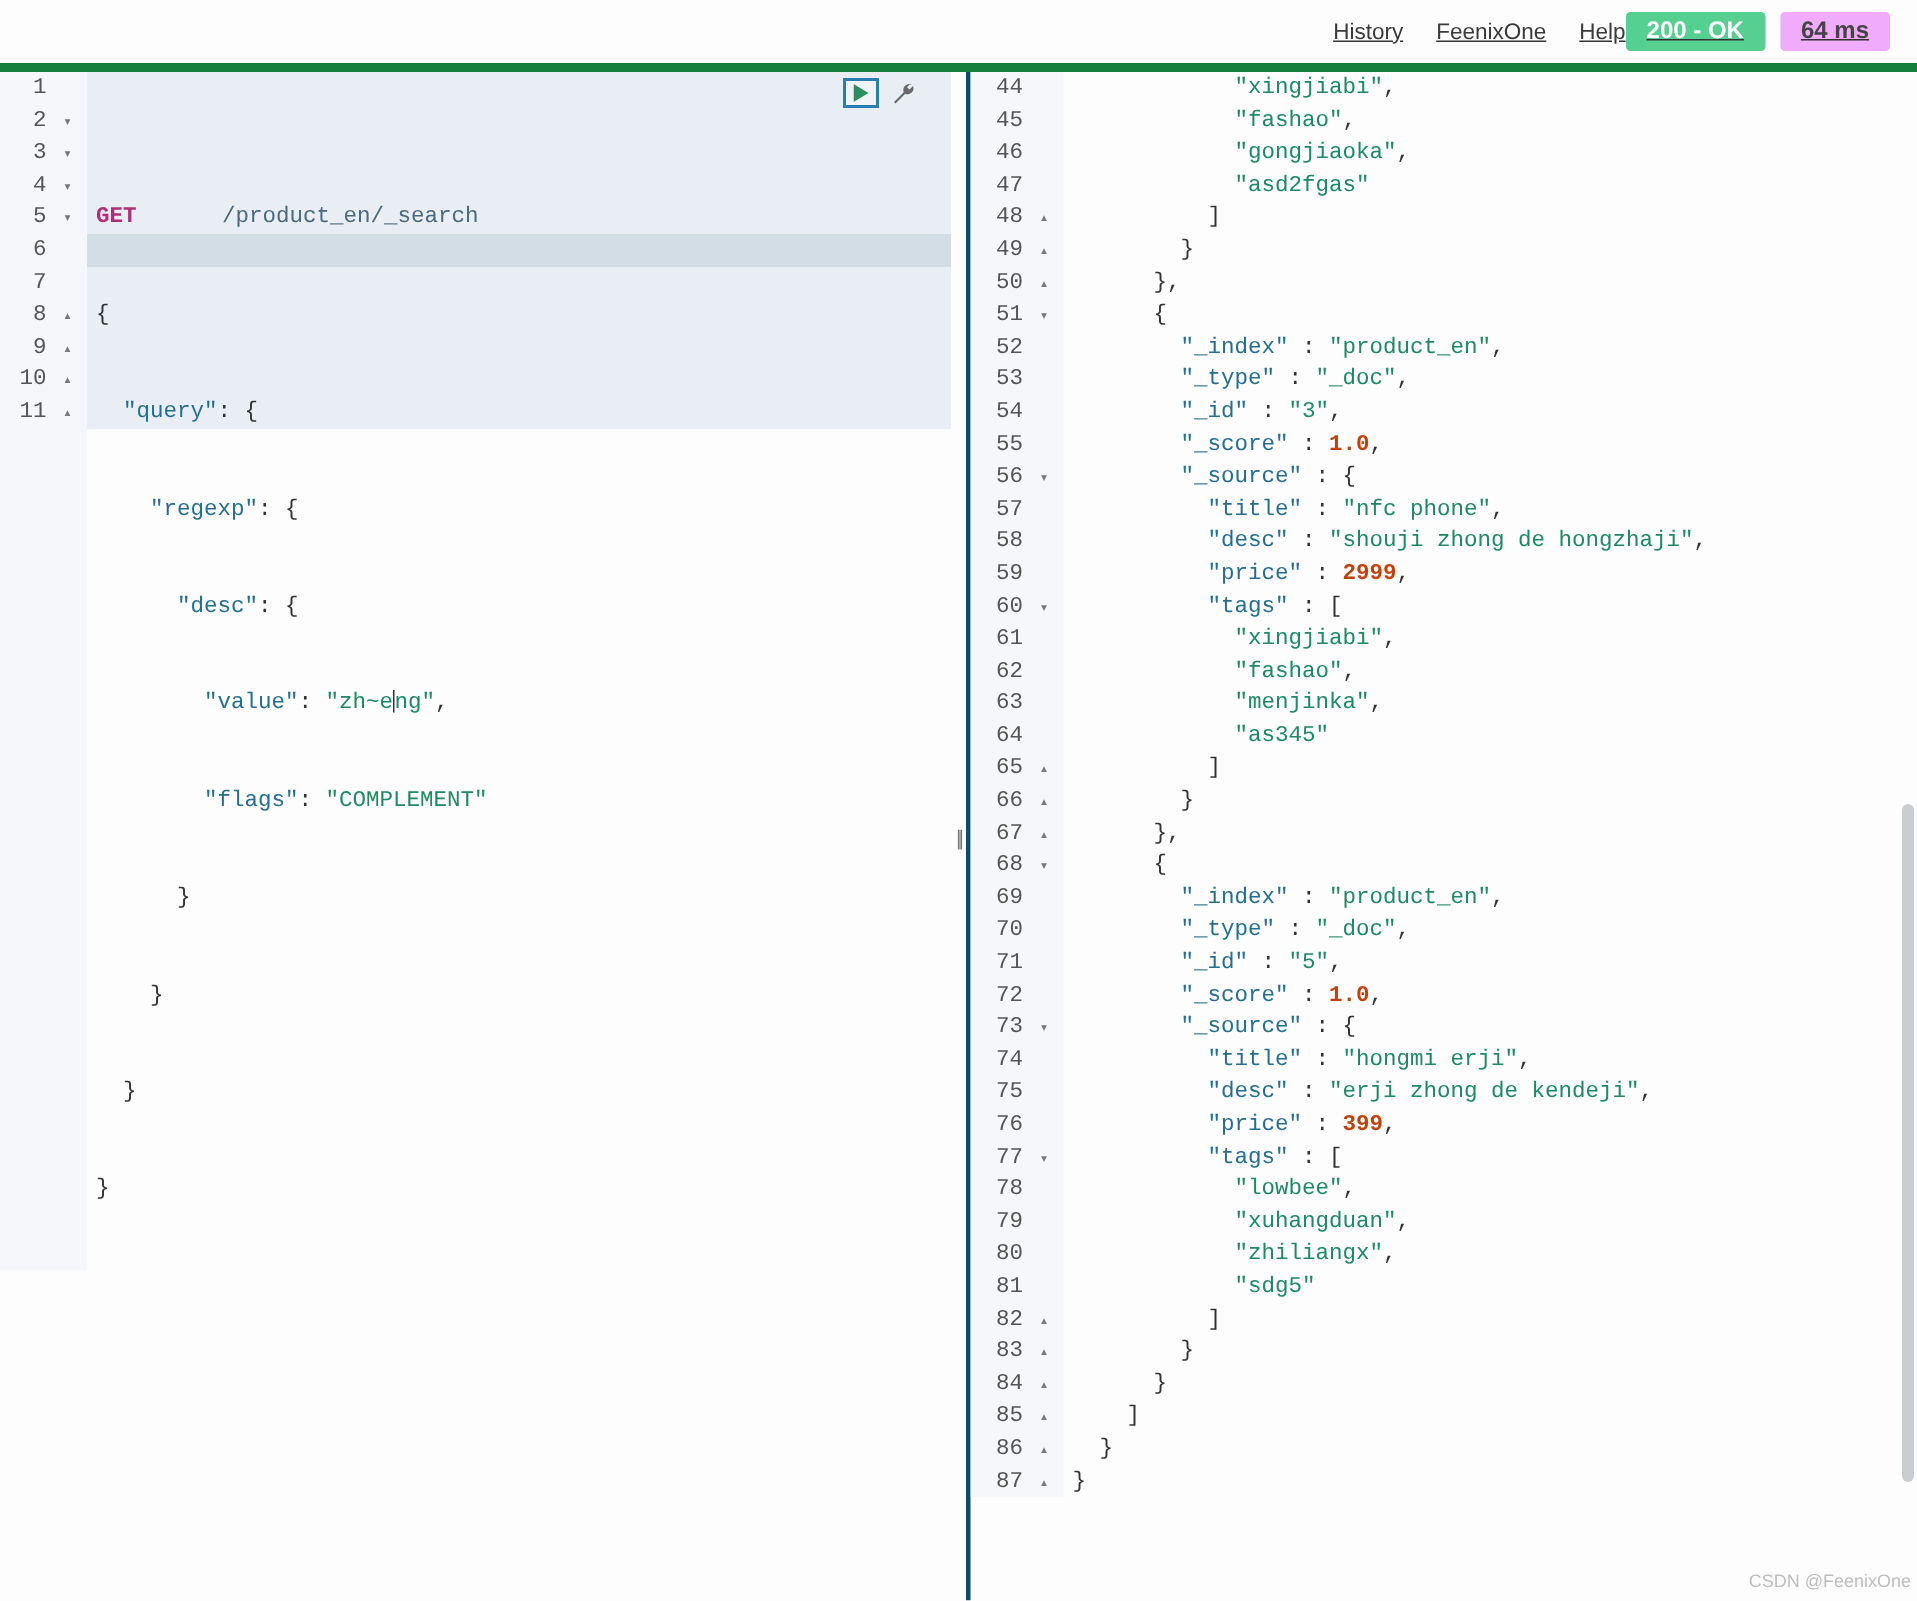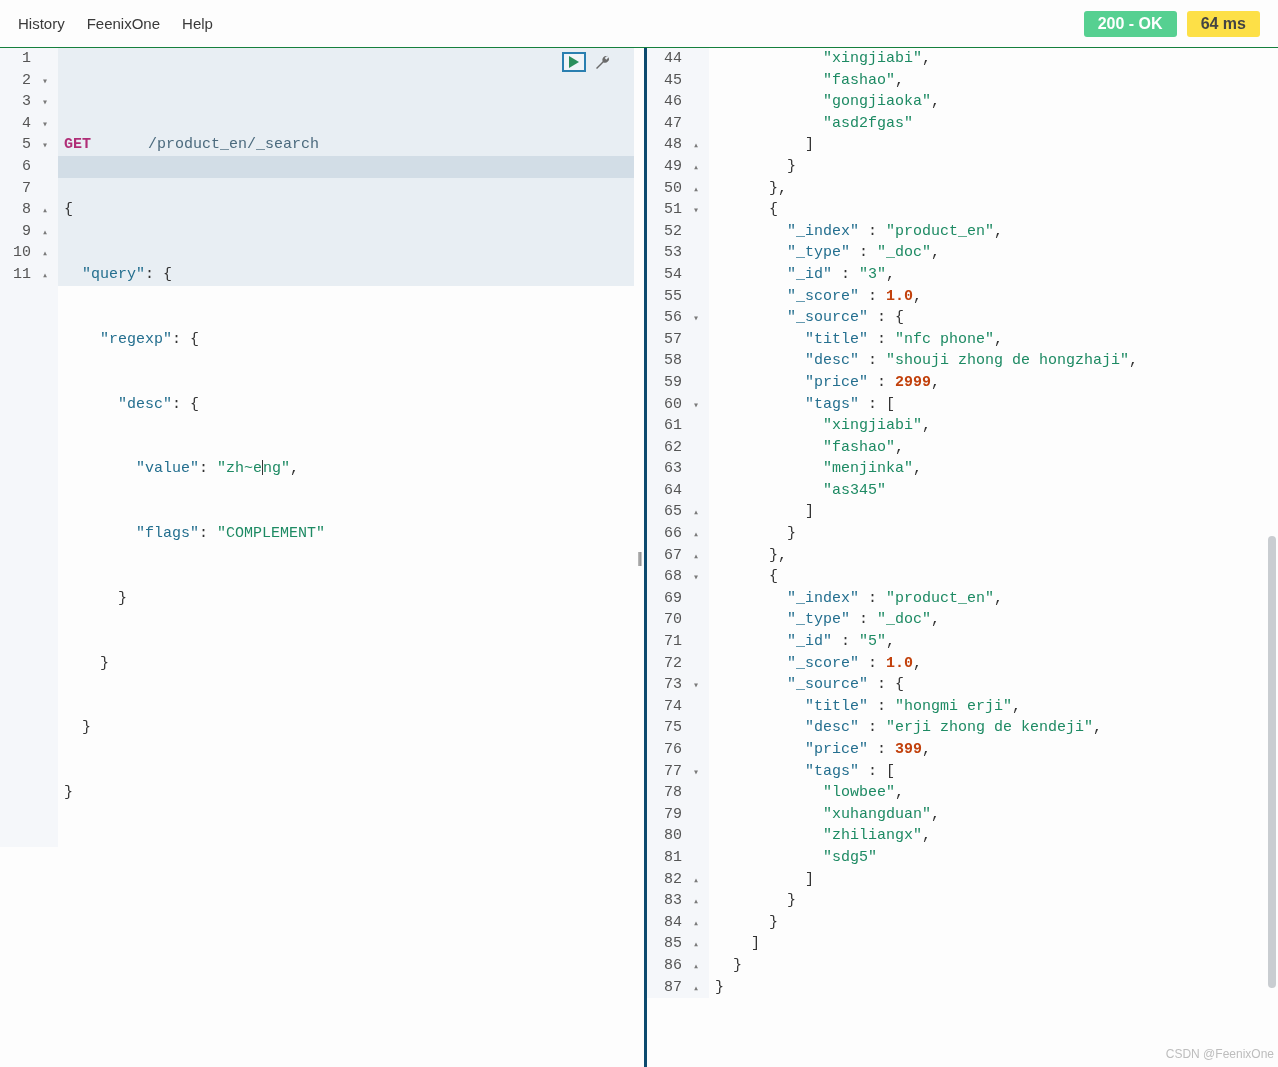--- a/index.html
+++ b/index.html
@@ -11,34 +11,35 @@
     width: 1278px;
     height: 1067px;
     overflow: hidden;
     position: relative;
   }
   .topbar {
     height: 48px;
     display: flex;
     align-items: center;
     padding: 0 18px;
-    border-bottom: 1px solid #15803d;
-    justify-content: space-between;
+    border-bottom: 6px solid #15803d;
+    justify-content: flex-end;
+    text-decoration: underline;
   }
   .menu { display: flex; gap: 22px; }
   .menu-item { font-size: 15px; color: #3a3a3a; cursor: pointer; }
   .status-area { display: flex; gap: 10px; align-items: center; }
   .badge {
     padding: 4px 14px;
     border-radius: 3px;
     font-size: 16px;
     font-weight: bold;
   }
   .badge-status { background: #56d091; color: #fff; }
-  .badge-time { background: #fde047; color: #444; }
+  .badge-time { background: #f0abfc; color: #444; }
   .panes {
     display: flex;
     height: calc(100% - 48px);
     position: relative;
   }
   .pane {
     flex: 1 1 50%;
     position: relative;
     overflow: hidden;
   }

